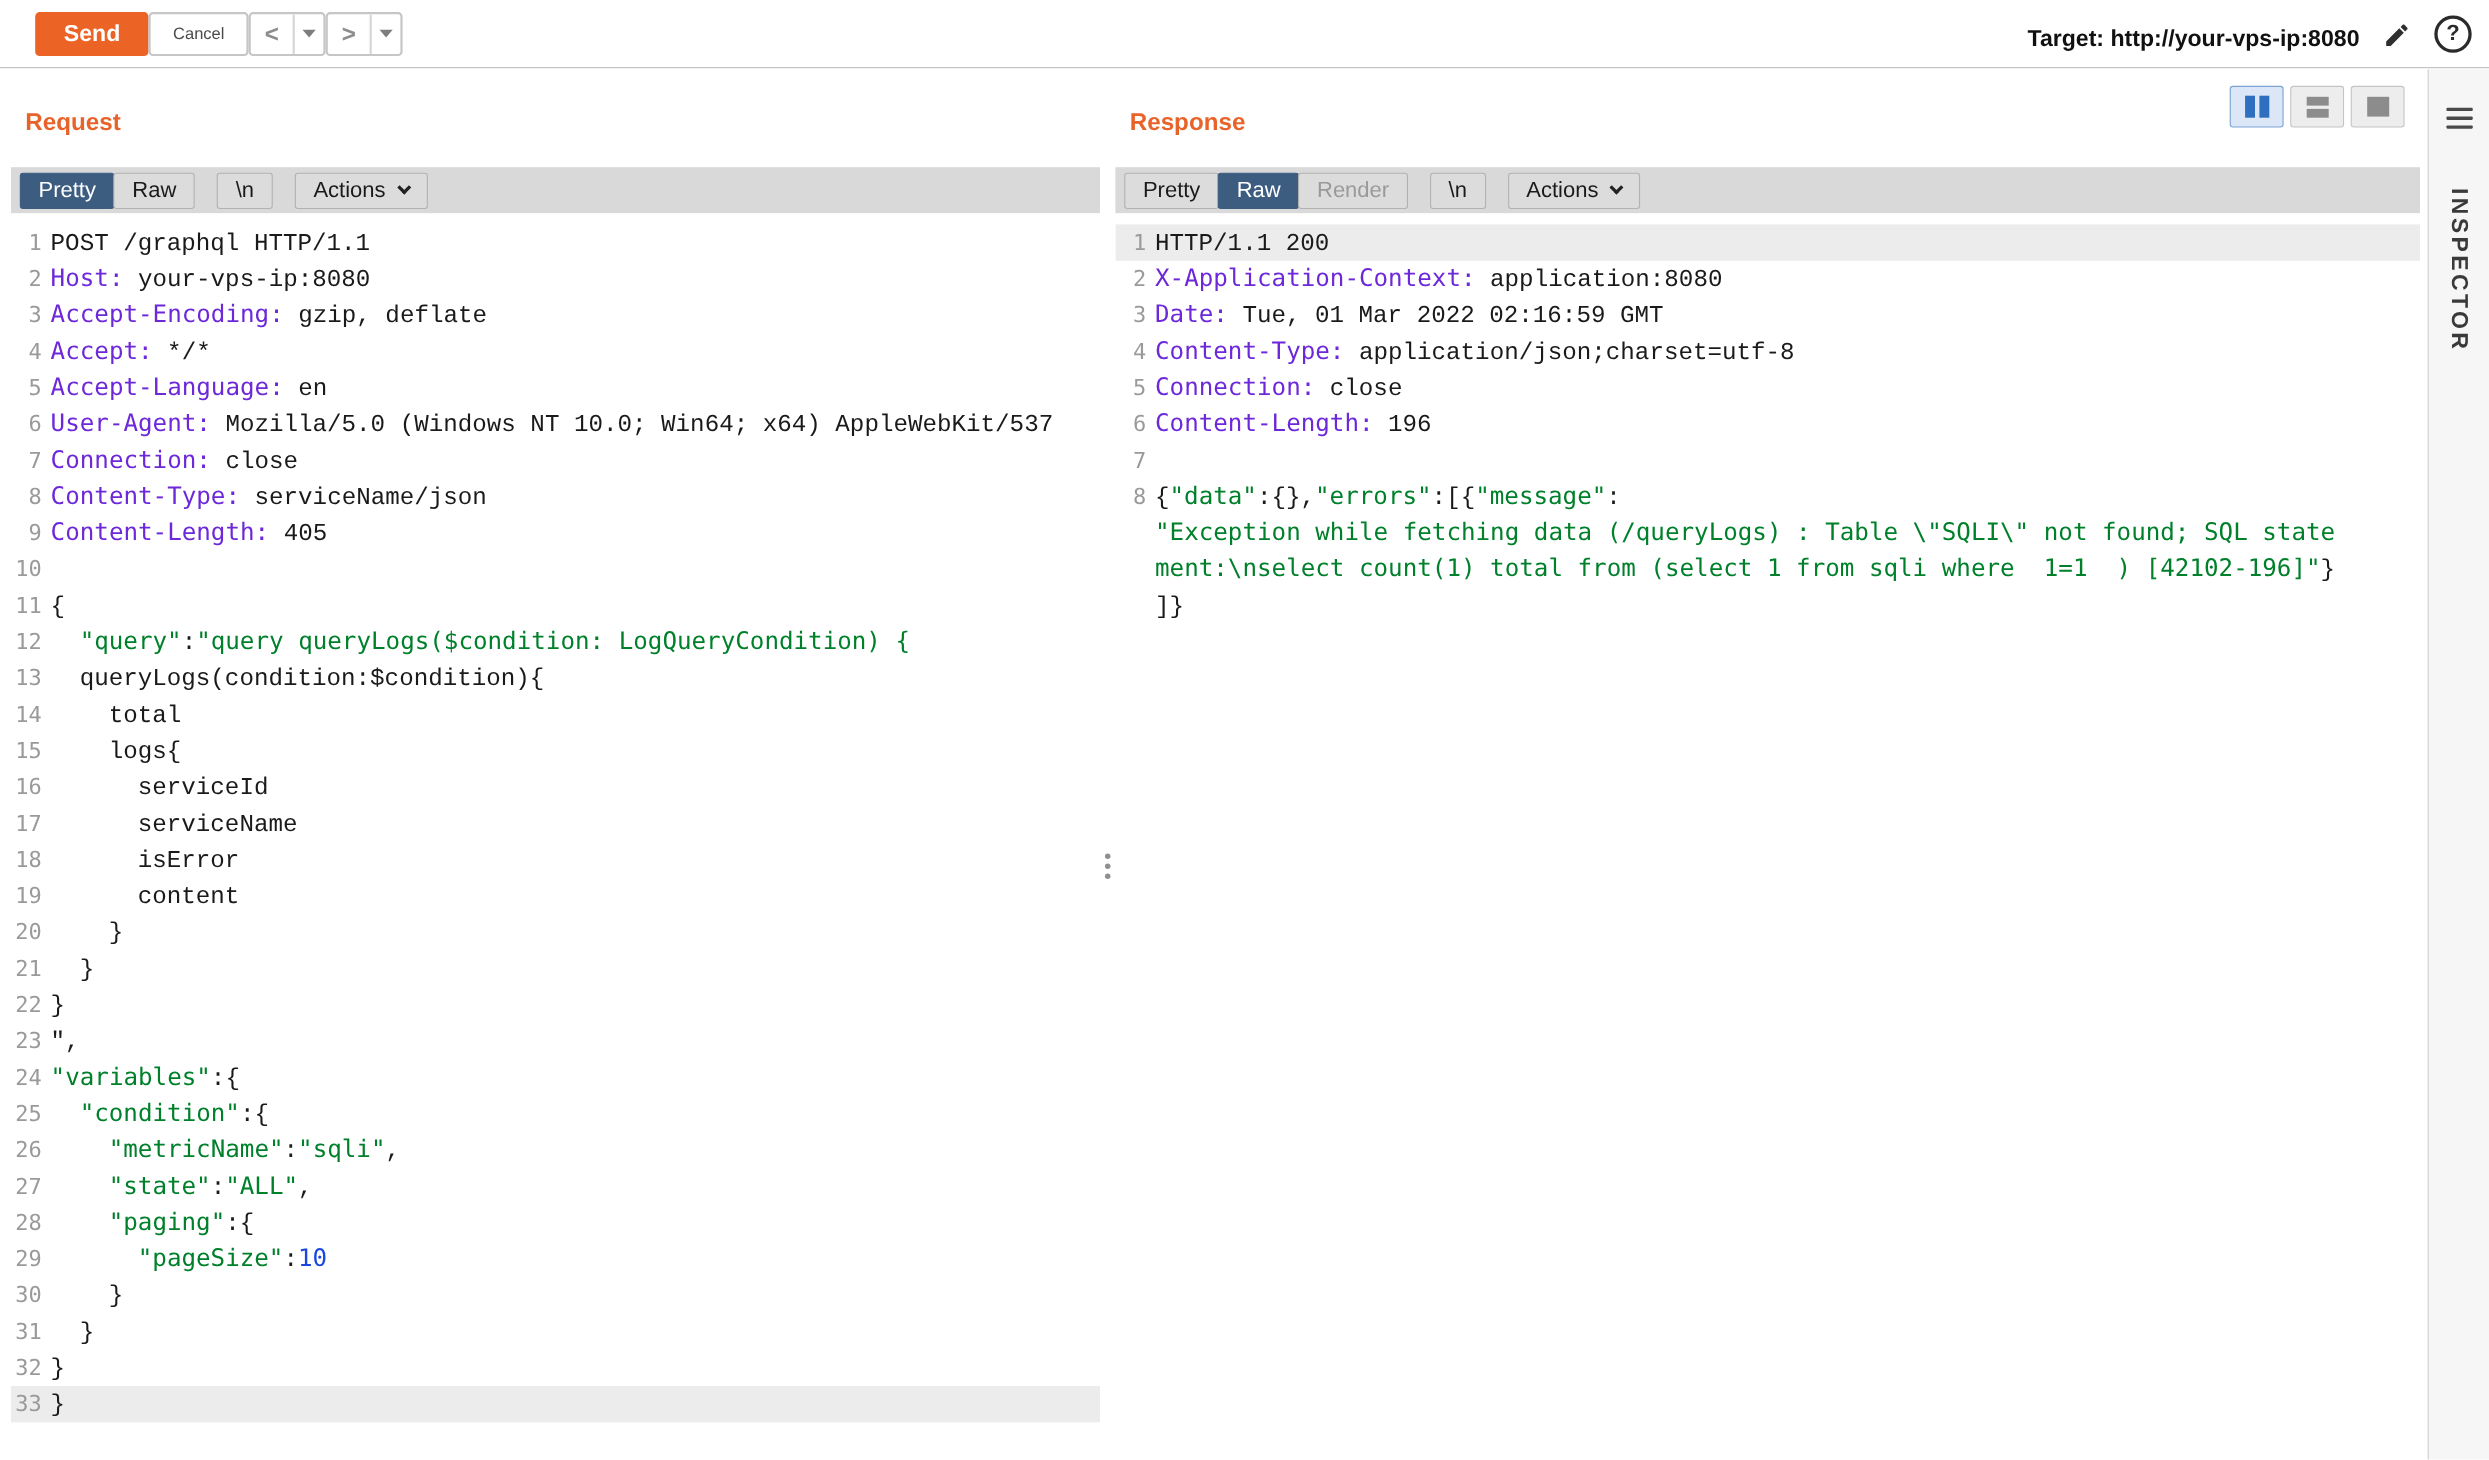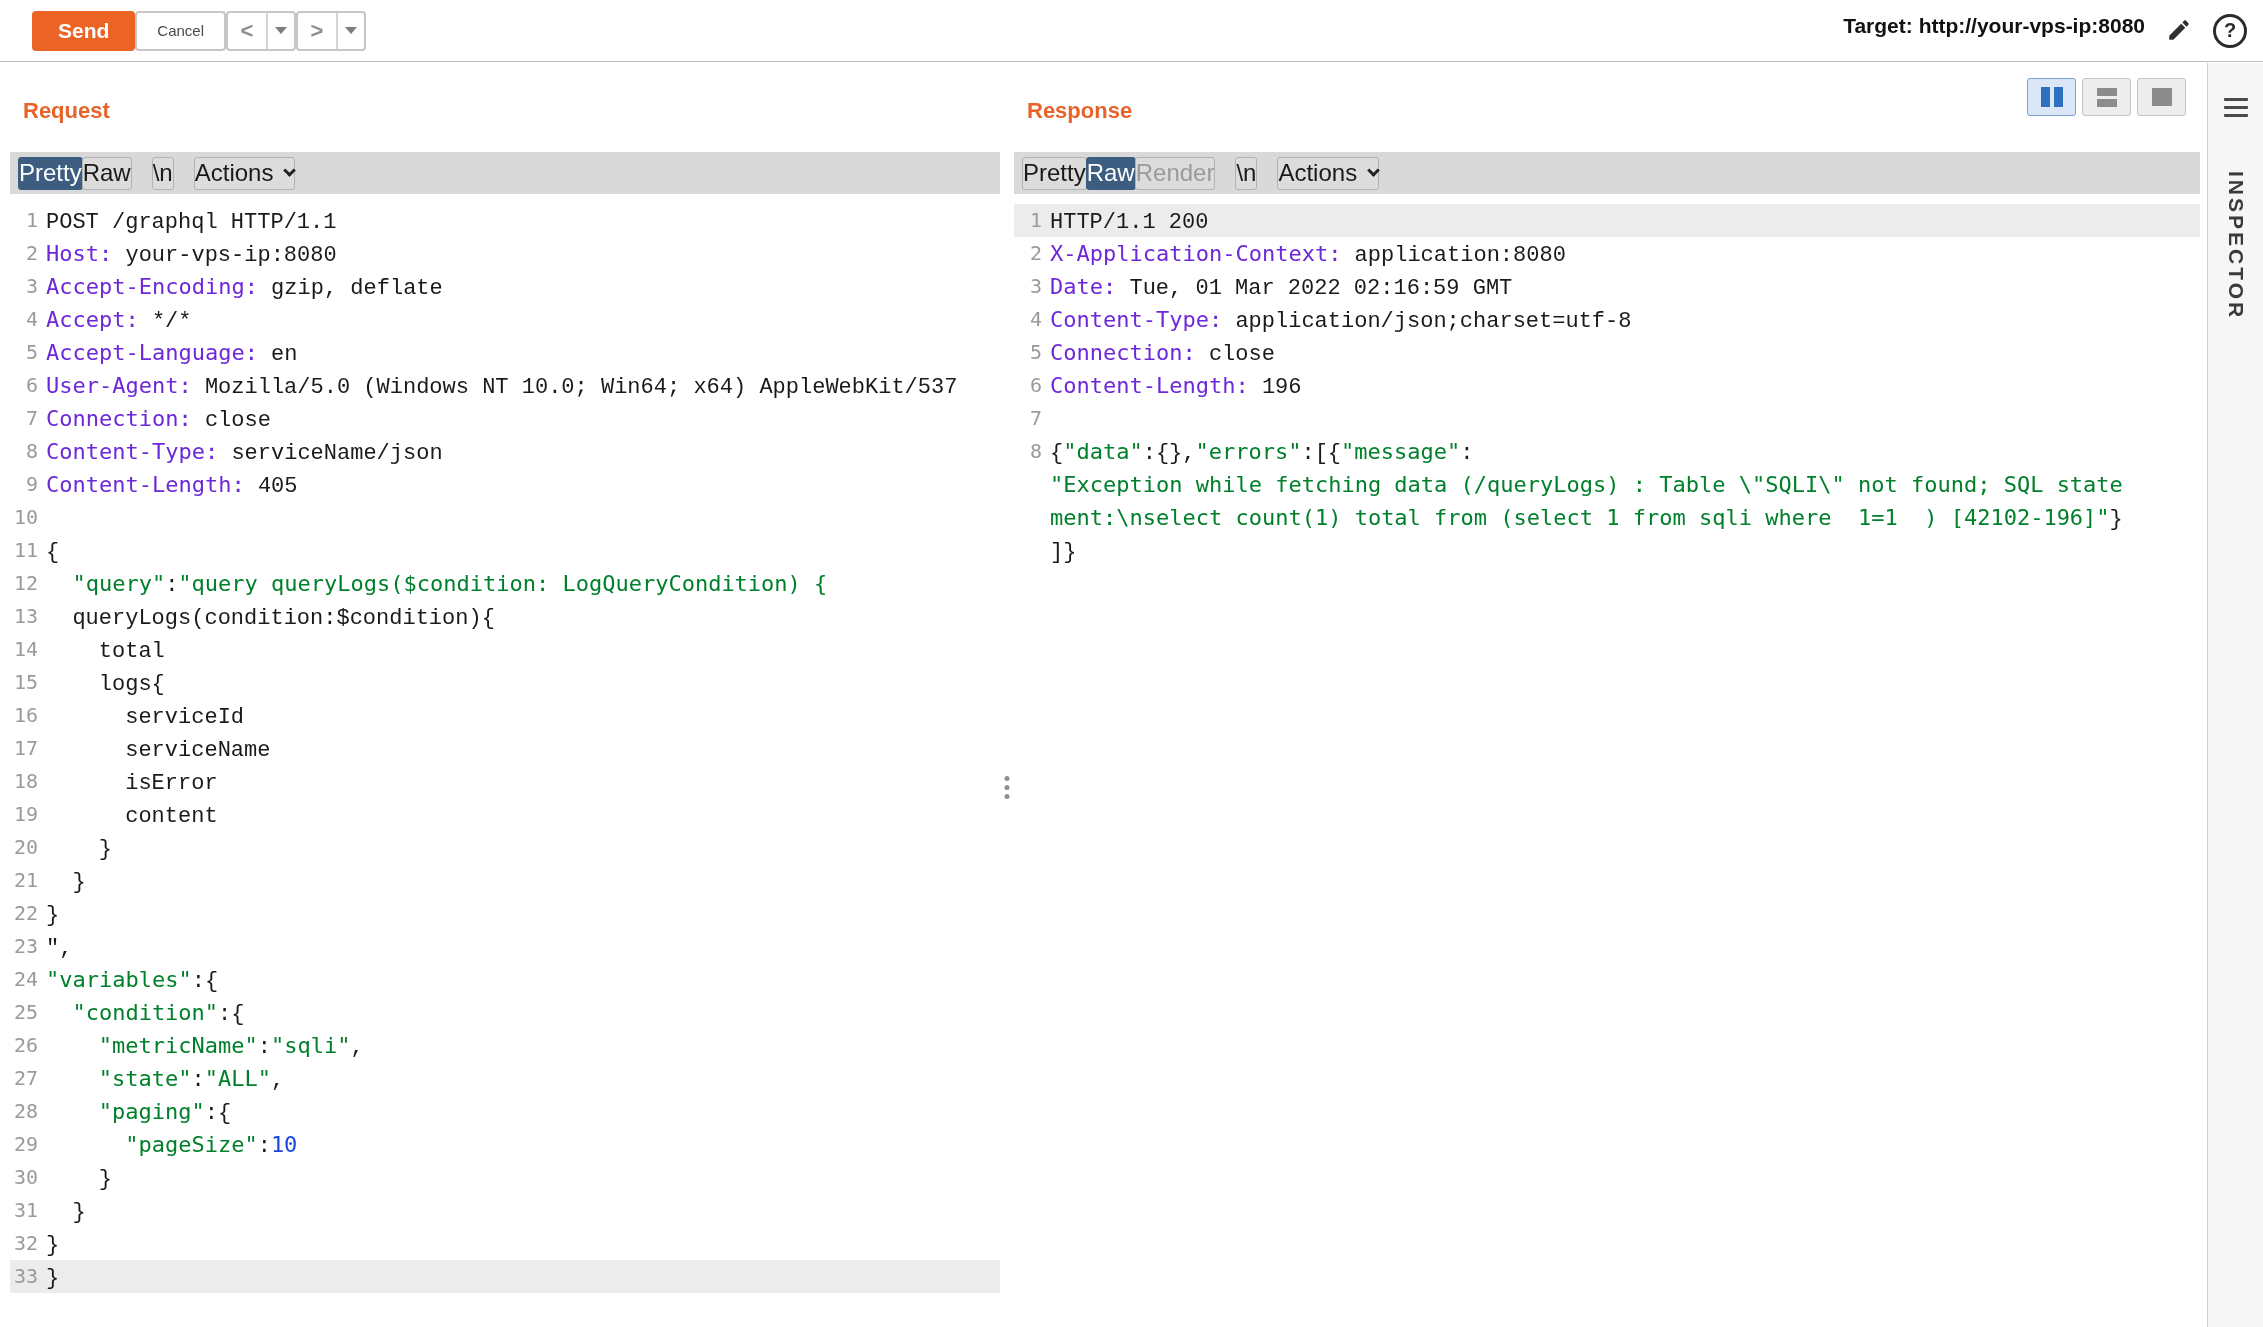--- a/index.html
+++ b/index.html
@@ -24,21 +24,21 @@
     font-size:15px; border:2px solid #c6c6c6; border-radius:4px; cursor:pointer;
   }
   .split { display:flex; height:40px; border:2px solid #c6c6c6; border-radius:4px; background:#fff; overflow:hidden; }
   .split .main {
     width:40px; display:flex; align-items:center; justify-content:center;
     color:#8d8d8d; font-size:22px; font-weight:bold; border-right:2px solid #d6d6d6; cursor:pointer;
   }
   .split .arrow { width:26px; display:flex; align-items:center; justify-content:center; cursor:pointer; }
   .tri-down { width:0; height:0; border-left:6px solid transparent; border-right:6px solid transparent; border-top:7px solid #7d7d7d; }
 
-  .target-group { margin-left:auto; display:flex; align-items:flex-start; gap:18px; }
+  .target-group { margin-left:auto; display:flex; align-items:flex-end; gap:18px; }
   .target-text { font-size:21px; font-weight:bold; color:#111; white-space:nowrap; }
   .pencil-btn { width:32px; height:32px; display:flex; align-items:center; justify-content:center; cursor:pointer; background:none; border:none; }
   .help-btn {
     width:34px; height:34px; border-radius:50%; border:3px solid #2b2b2b; background:#fff;
     display:flex; align-items:center; justify-content:center;
     font-weight:bold; font-size:20px; color:#2b2b2b; cursor:pointer;
   }
 
   
   .panel { position:absolute; top:72px; bottom:0; background:#fff; }
@@ -57,22 +57,22 @@
   .bar-v { width:9px; height:20px; background:#2e6fc0; }
   .bar-h { width:20px; height:8px; background:#8c8c8c; }
   .bar-s { width:20px; height:18px; background:#8c8c8c; }
 
   .tabstrip {
     position:absolute; top:80px; left:0; right:0; height:42px; background:#d9d9d9;
     display:flex; align-items:center; padding:0 8px;
   }
   .tabgroup { display:flex; }
   .tab {
-    height:33px; padding:0 0; display:flex; align-items:center;
-    font-size:24px; color:#1a1a1a; background:#dcdcdc; border:1px solid #b2b2b2;
+    height:33px; padding:0 16px; display:flex; align-items:center;
+    font-size:20px; color:#1a1a1a; background:#dcdcdc; border:1px solid #b2b2b2;
     border-radius:3px; cursor:pointer; white-space:pre;
   }
   .tabgroup .tab + .tab { margin-left:-1px; }
   .tab.sel { background:#3c5c80; border-color:#3c5c80; color:#fff; }
   .tab.disabled { color:#9a9a9a; }
   .tab.lone { margin-left:20px; }
   .chev { width:9px; height:9px; border-right:3px solid #222; border-bottom:3px solid #222; transform:rotate(45deg); margin-left:12px; margin-top:-5px; }
 
   
   .editor {

